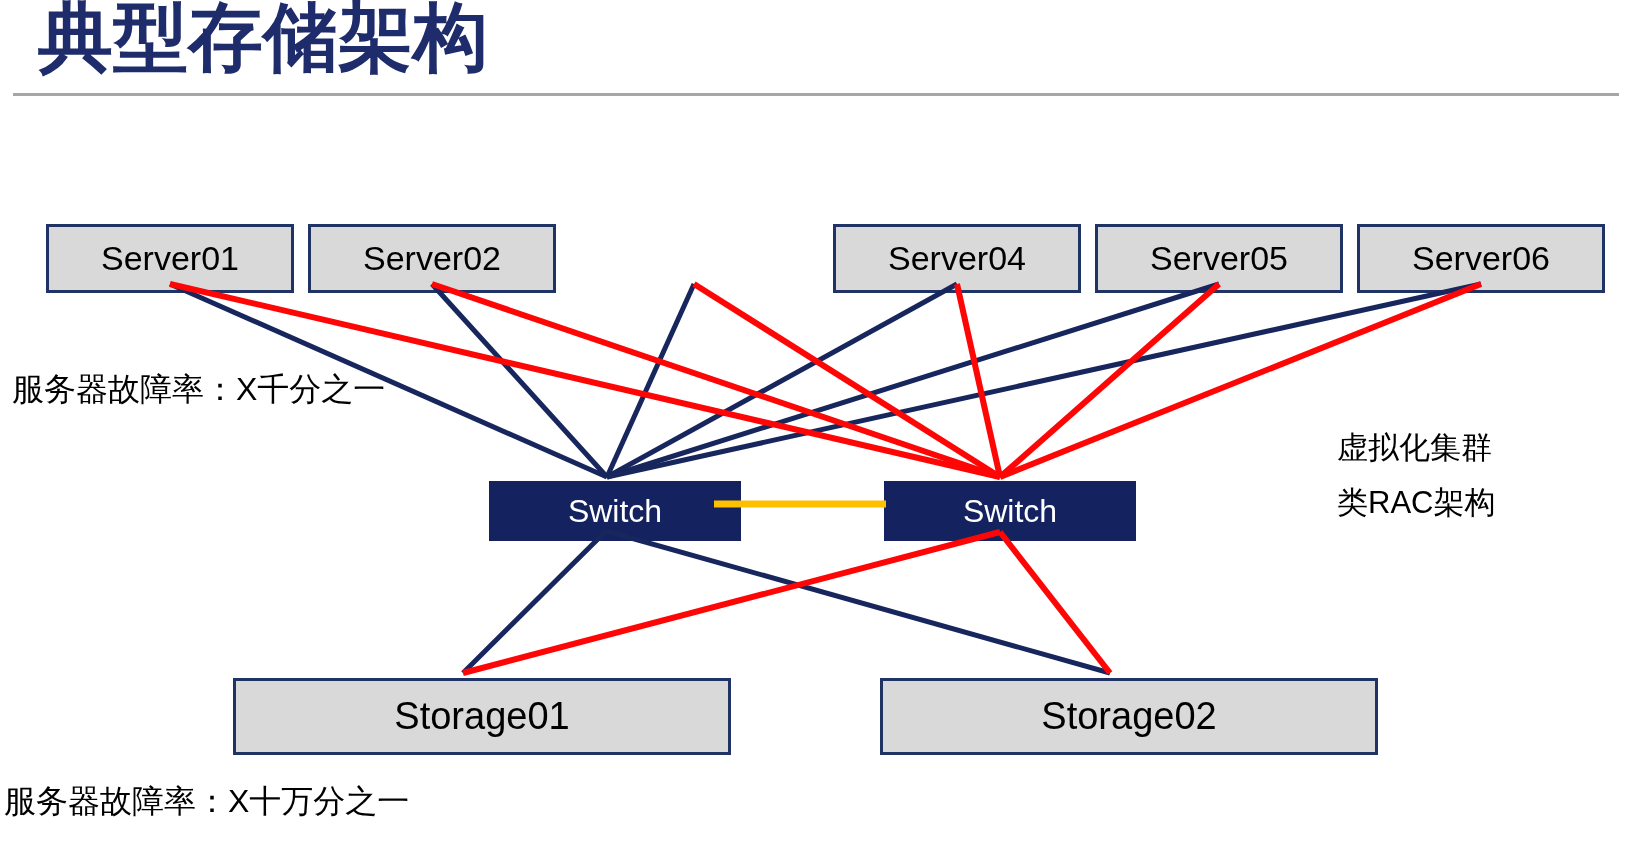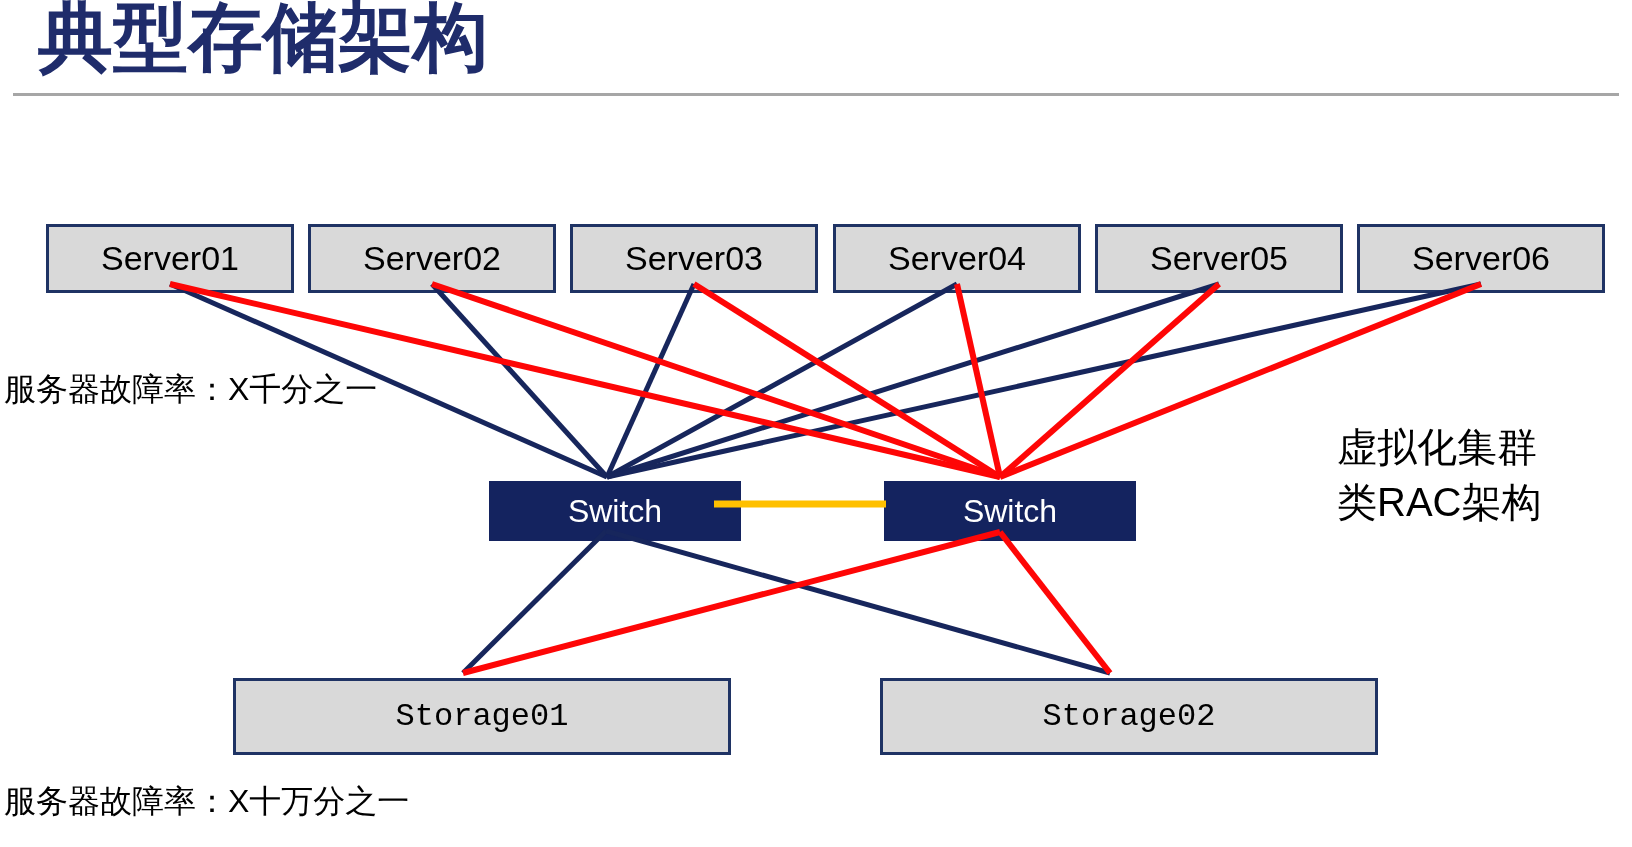--- a/index.html
+++ b/index.html
@@ -22,51 +22,48 @@
   }
   .server{
     top:217px;width:248px;height:69px;font-size:34px;
     background:var(--box-fill,#D9D9D9);border:3px solid var(--box-border,#1F3364);
   }
   .switch{
     top:474px;width:252px;height:60px;font-size:32px;
     background:var(--switch-fill,#14235F);color:var(--switch-text,#fff);border:none;
   }
   .storage{
-    top:671px;width:498px;height:77px;font-size:32px;
-    background:var(--box-fill,#D9D9D9);border:3px solid var(--box-border,#1F3364);font-family:Liberation Mono, monospace;
+    top:671px;width:498px;height:77px;font-size:38px;
+    background:var(--box-fill,#D9D9D9);border:3px solid var(--box-border,#1F3364);
   }
   .annotation{
     position:absolute;color:#000;font-size:32px;white-space:nowrap;z-index:3;
   }
   .note-block{
     position:absolute;left:1337px;top:420px;color:#000;
-    font-size:40px;line-height:55px;white-space:nowrap;z-index:3;
+    font-size:31px;line-height:55px;white-space:nowrap;z-index:3;
   }
   #links{
     position:absolute;left:0;top:0;width:1632px;height:847px;
     z-index:2;pointer-events:none;
   }
 </style>
 </head>
 <body>
 
 <div class="canvas">
 
   <div class="slide-title">典型存储架构</div>
   <div class="title-rule"></div>
 
   <div class="node server" style="left:46px">
       <span>Server01</span>
     </div>
   <div class="node server" style="left:308px">
       <span>Server02</span>
-    </div>
-  <div class="node server" style="left:570px">
-      <span>Server03</span>
     </div>
   <div class="node server" style="left:833px">
       <span>Server04</span>
     </div>
   <div class="node server" style="left:1095px">
       <span>Server05</span>
     </div>
   <div class="node server" style="left:1357px">
       <span>Server06</span>
     </div>
@@ -98,21 +95,21 @@
       <line x1="432" y1="284" x2="1000" y2="477" stroke="#FE0606" stroke-width="6"></line>
       <line x1="694" y1="284" x2="1000" y2="477" stroke="#FE0606" stroke-width="6"></line>
       <line x1="957" y1="284" x2="1000" y2="477" stroke="#FE0606" stroke-width="6"></line>
       <line x1="1219" y1="284" x2="1000" y2="477" stroke="#FE0606" stroke-width="6"></line>
       <line x1="1481" y1="284" x2="1000" y2="477" stroke="#FE0606" stroke-width="6"></line>
       <line x1="1000" y1="532" x2="463" y2="673" stroke="#FE0606" stroke-width="6"></line>
       <line x1="1000" y1="532" x2="1110" y2="673" stroke="#FE0606" stroke-width="6"></line>
       <line x1="714" y1="504" x2="886" y2="504" stroke="#FFC000" stroke-width="7"></line>
     </svg>
 
-  <div class="annotation" style="left:4px;top:368px">服务器故障率：X千分之一</div>
+  <div class="annotation" style="left:12px;top:368px">服务器故障率：X千分之一</div>
   <div class="annotation" style="left:4px;top:780px">服务器故障率：X十万分之一</div>
 
   <div class="note-block">
     <div>虚拟化集群</div>
     <div>类RAC架构</div>
   </div>
 
 </div>
 
 </body></html>

